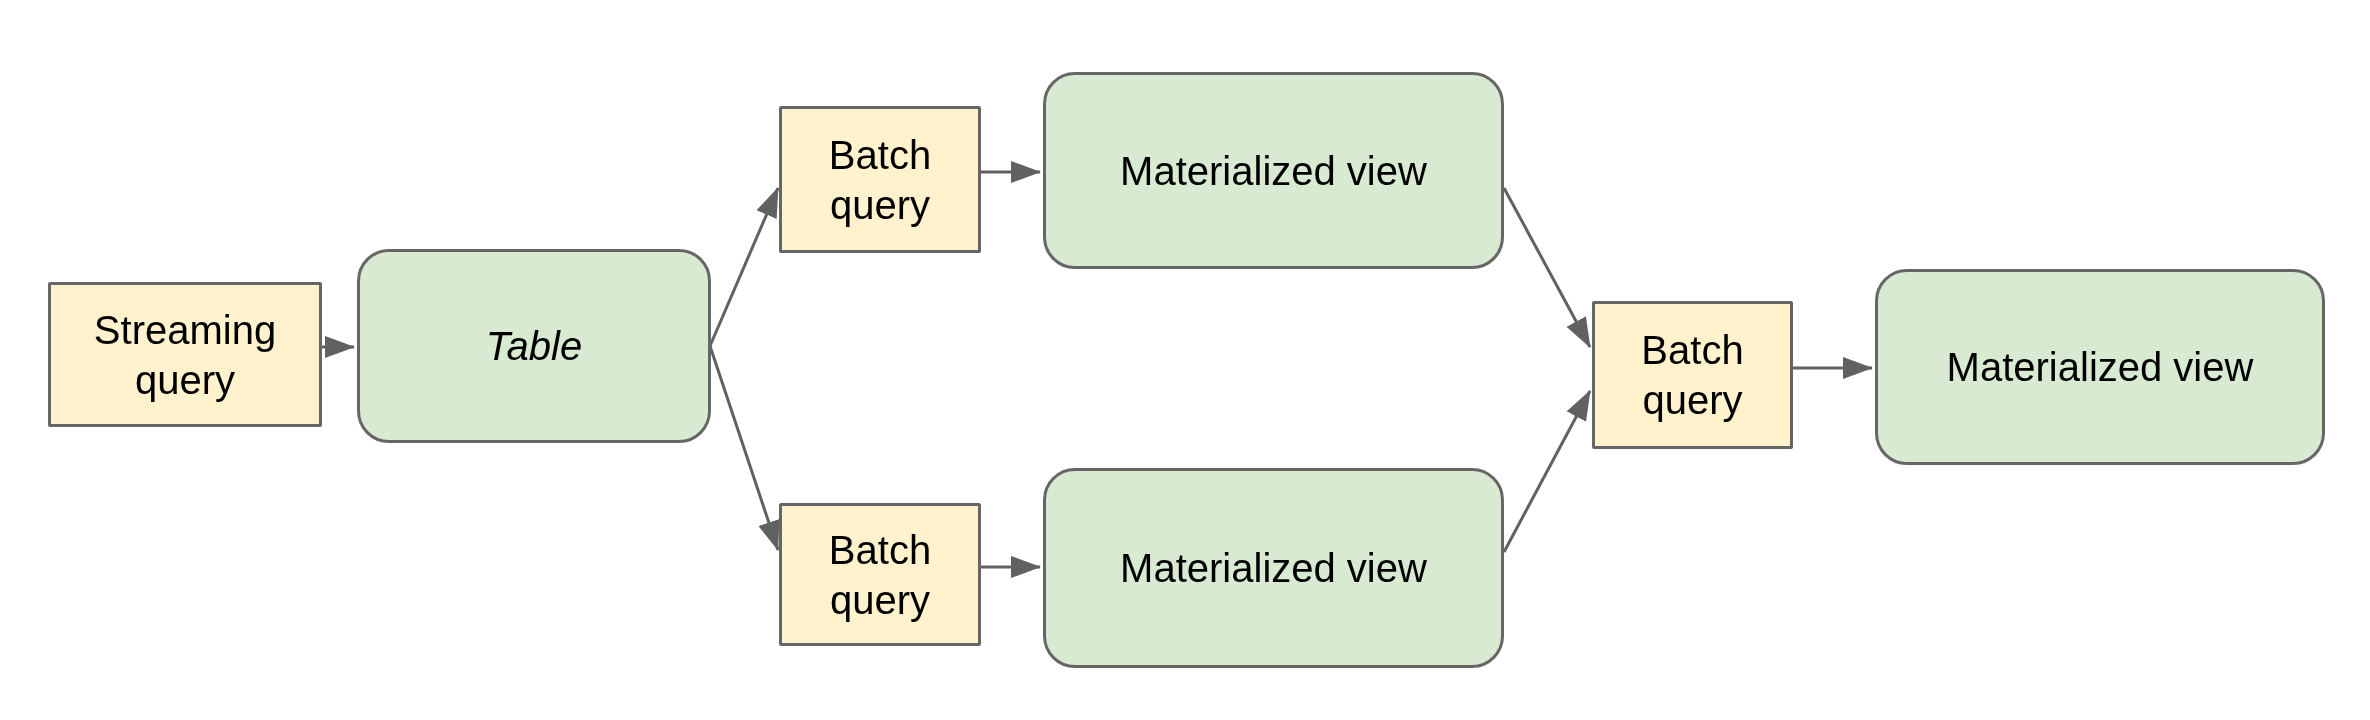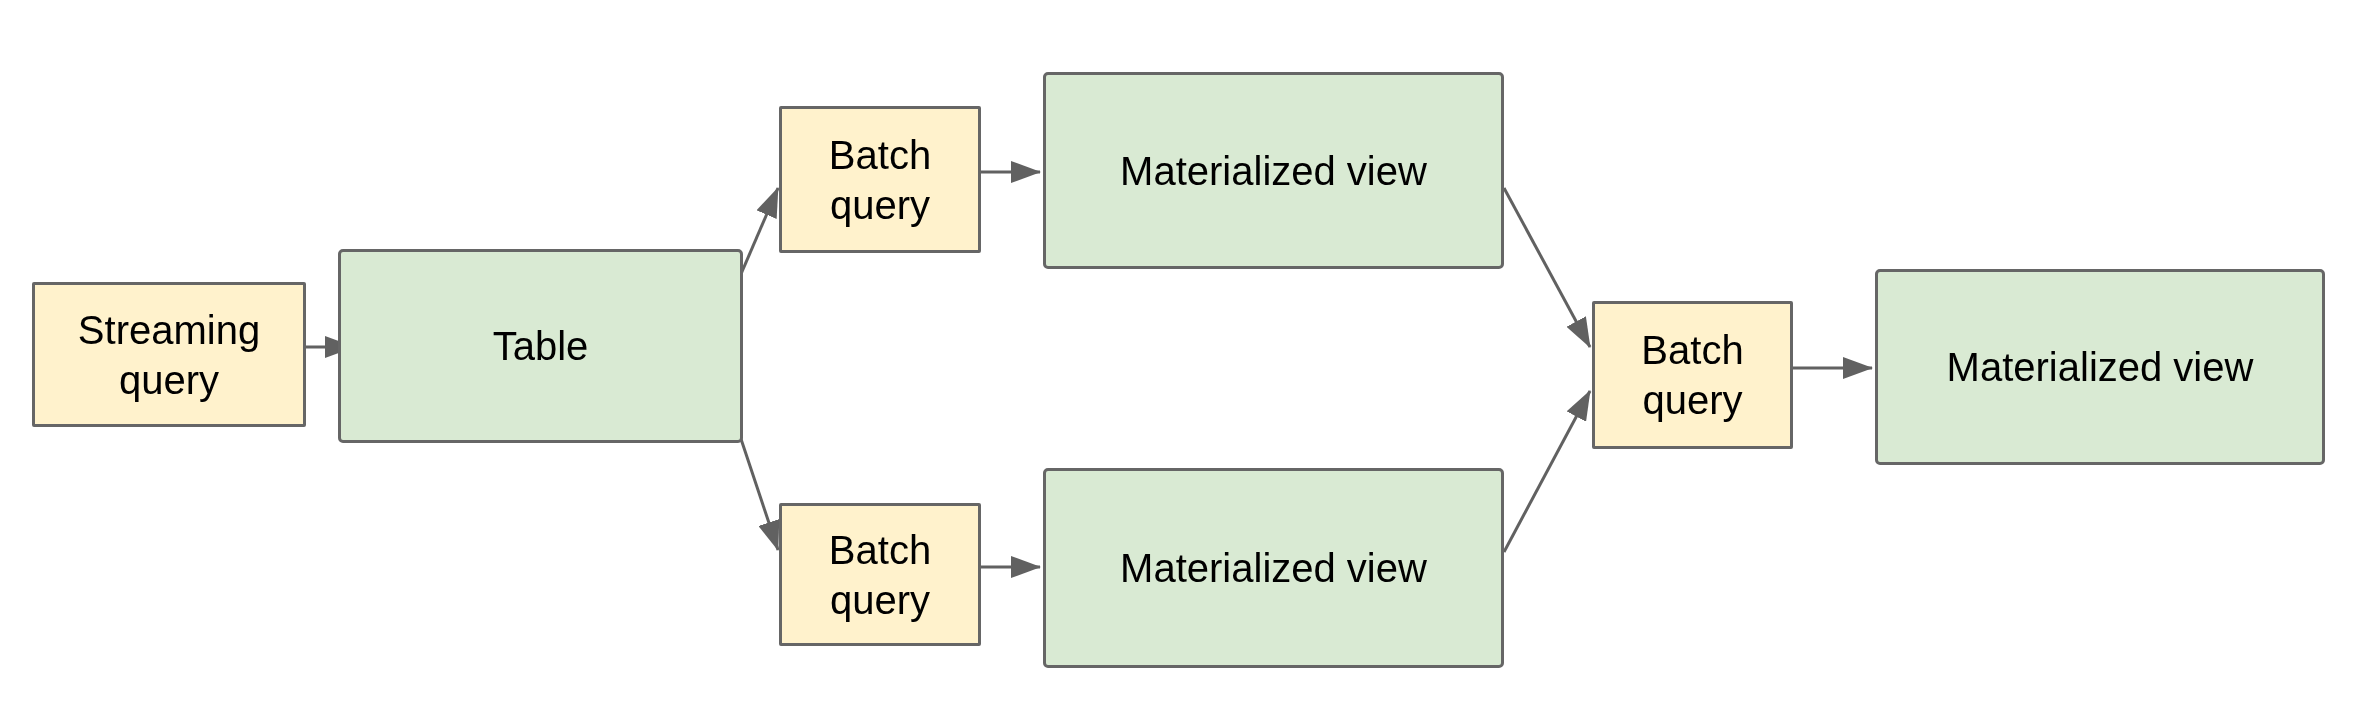--- a/index.html
+++ b/index.html
@@ -33,25 +33,25 @@
     color: var(--text, #000000);
     border: 3px solid var(--node-border, #666666);
   }
   .node.query {
     background: var(--query-fill, #FFF2CC);
     border-radius: 2px;
     margin-top: 7px;
   }
   .node.store {
     background: var(--store-fill, #D9EAD3);
-    border-radius: 5px;
+    border-radius: 32px;
   }
   
-  #n-streaming   { left: 32px;   top: 275px; width: 274px; height: 145px; }
-  #n-table       { left: 338px;  top: 249px; width: 405px; height: 194px; }
+  #n-streaming   { left: 48px;   top: 275px; width: 274px; height: 145px; }
+  #n-table       { left: 357px;  top: 249px; width: 354px; height: 194px; font-style: italic; }
   #n-batch-top   { left: 779px;  top: 99px;  width: 202px; height: 147px; }
   #n-mv-top      { left: 1043px; top: 72px;  width: 461px; height: 197px; }
   #n-batch-bot   { left: 779px;  top: 496px; width: 202px; height: 143px; }
   #n-mv-bot      { left: 1043px; top: 468px; width: 461px; height: 200px; }
   #n-batch-right { left: 1592px; top: 294px; width: 201px; height: 148px; }
   #n-mv-right    { left: 1875px; top: 269px; width: 450px; height: 196px; }
 
   .edge {
     stroke: var(--arrow, #616161);
     stroke-width: 3;

